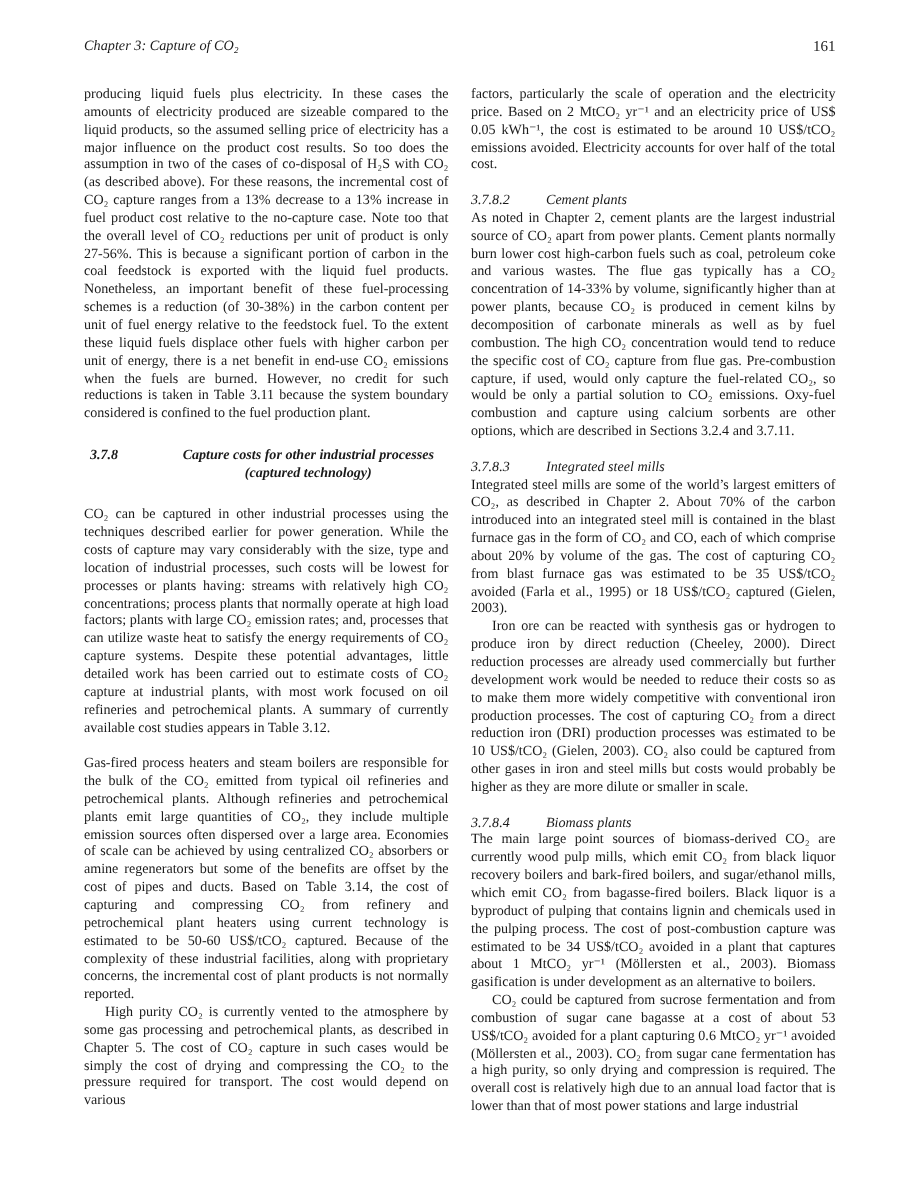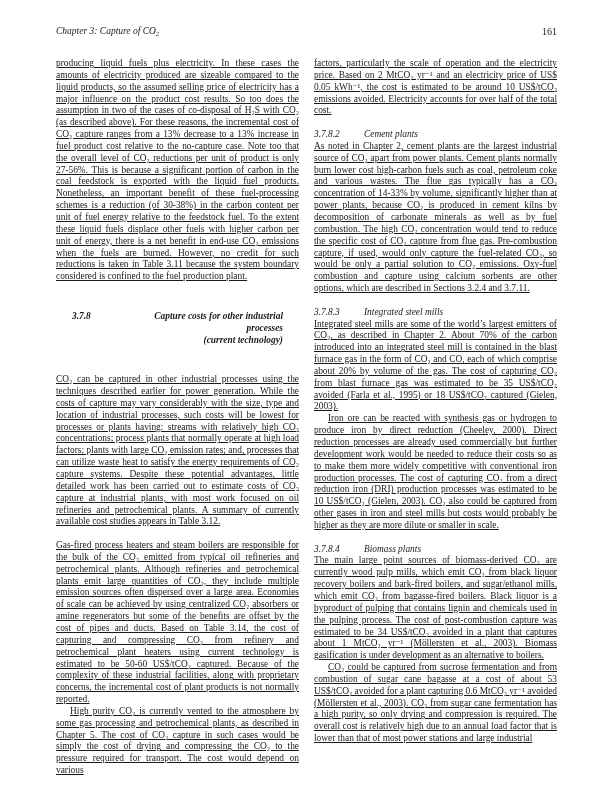--- a/index.html
+++ b/index.html
@@ -6,46 +6,46 @@
   body { width: 612px; height: 792px; position: relative; overflow: hidden;
          font-family: "Liberation Serif", "DejaVu Serif", serif; color: #1a1a1a; }
   .running-head { position: absolute; top: 26px; left: 56px; right: 55px; height: 14px;
                   font-size: 9.5px; }
   .running-head .title { position: absolute; left: 0; top: 0; font-style: italic; }
   .running-head .pageno { position: absolute; right: 0; top: 0; font-weight: normal; font-size: 10px; }
   .col { position: absolute; top: 58px; width: 243px; font-size: 9.4px; line-height: 11.85px;
          text-align: justify; hyphens: none; }
   .col.left { left: 56px; }
   .col.right { left: 314px; }
-  p { margin: 0; text-decoration: underline; }
+  p { margin: 0; }
   p.indent { text-indent: 14px; }
   .gap { height: 11.85px; }
-  .sec-head { display: flex; font-weight: bold; font-style: italic; margin: 16px; }
+  .sec-head { display: flex; font-weight: bold; font-style: italic; margin: 4px; }
   .sec-head .num { width: 56px; flex: none; }
-  .sec-head .ttl { flex: 1; text-align: right; }
+  .sec-head .ttl { flex: 1; text-align: center; }
   .sub-head { display: flex; font-style: italic; margin: 0; }
   .sub-head .num { width: 50px; flex: none; font-family: Liberation Serif, serif; }
   sub { font-size: 6px; vertical-align: -2px; line-height: 0; }
 </style>
 </head>
 <body>
 
 <div class="running-head">
   <span class="title"><span>Chapter 3: Capture of CO</span><sub>2</sub></span>
   <span class="pageno">161</span>
 </div>
 
 <div class="col left">
   <p>producing liquid fuels plus electricity. In these cases the amounts of electricity produced are sizeable compared to the liquid products, so the assumed selling price of electricity has a major influence on the product cost results. So too does the assumption in two of the cases of co-disposal of H₂S with CO₂ (as described above). For these reasons, the incremental cost of CO₂ capture ranges from a 13% decrease to a 13% increase in fuel product cost relative to the no-capture case. Note too that the overall level of CO₂ reductions per unit of product is only 27-56%. This is because a significant portion of carbon in the coal feedstock is exported with the liquid fuel products. Nonetheless, an important benefit of these fuel-processing schemes is a reduction (of 30-38%) in the carbon content per unit of fuel energy relative to the feedstock fuel. To the extent these liquid fuels displace other fuels with higher carbon per unit of energy, there is a net benefit in end-use CO₂ emissions when the fuels are burned. However, no credit for such reductions is taken in Table 3.11 because the system boundary considered is confined to the fuel production plant.</p>
   <div class="gap"></div>
   <div class="sec-head">
     <span class="num">3.7.8</span>
     <span class="ttl">
       <span>Capture costs for other industrial processes</span><br>
-      <span>(current technology)</span>
+      <span>(captured technology)</span>
     </span>
   </div>
   <div class="gap"></div>
   <p>CO₂ can be captured in other industrial processes using the techniques described earlier for power generation. While the costs of capture may vary considerably with the size, type and location of industrial processes, such costs will be lowest for processes or plants having: streams with relatively high CO₂ concentrations; process plants that normally operate at high load factors; plants with large CO₂ emission rates; and, processes that can utilize waste heat to satisfy the energy requirements of CO₂ capture systems. Despite these potential advantages, little detailed work has been carried out to estimate costs of CO₂ capture at industrial plants, with most work focused on oil refineries and petrochemical plants. A summary of currently available cost studies appears in Table 3.12.</p>
   <div class="gap"></div>
   <p>Gas-fired process heaters and steam boilers are responsible for the bulk of the CO₂ emitted from typical oil refineries and petrochemical plants. Although refineries and petrochemical plants emit large quantities of CO₂, they include multiple emission sources often dispersed over a large area. Economies of scale can be achieved by using centralized CO₂ absorbers or amine regenerators but some of the benefits are offset by the cost of pipes and ducts. Based on Table 3.14, the cost of capturing and compressing CO₂ from refinery and petrochemical plant heaters using current technology is estimated to be 50-60 US$/tCO₂ captured. Because of the complexity of these industrial facilities, along with proprietary concerns, the incremental cost of plant products is not normally reported.</p>
   <p class="indent">High purity CO₂ is currently vented to the atmosphere by some gas processing and petrochemical plants, as described in Chapter 5. The cost of CO₂ capture in such cases would be simply the cost of drying and compressing the CO₂ to the pressure required for transport. The cost would depend on various</p>
 </div>
 
 <div class="col right">

